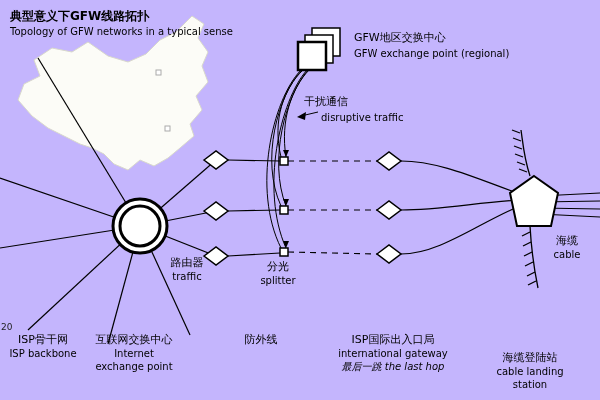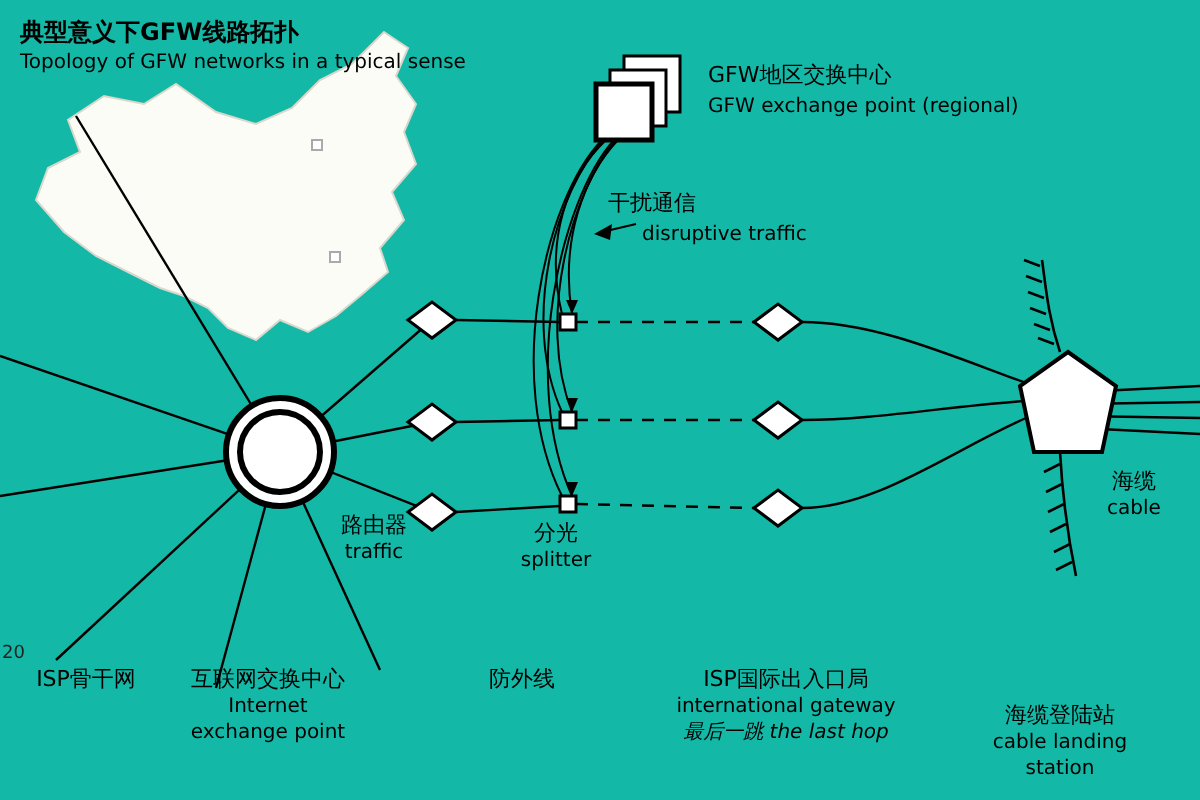--- a/index.html
+++ b/index.html
@@ -1,17 +1,17 @@
 <!DOCTYPE html>
 <html><head>
 <meta charset="utf-8">
 <style>
   html,body{margin:0;padding:0;}
   body{font-family:"DejaVu Sans",sans-serif;background:#fff;}
-  #stage{position:relative;width:600px;height:400px;background:#14b8a6;overflow:hidden;}
+  #stage{position:relative;width:600px;height:400px;background:#c4b5fd;overflow:hidden;}
   #diagram-svg{position:absolute;left:0;top:0;}
   .lbl{position:absolute;color:#000;}
   .zh{font-size:11px;line-height:14px;}
   .en{font-size:10px;line-height:13px;}
   .center{text-align:center;}
   .title-zh{font-size:12px;font-weight:bold;line-height:16px;}
   .title-en{font-size:10px;line-height:13px;}
   .italic{font-style:italic;}
   .pagenum{font-size:9px;color:#222;margin-top:29px;}
 </style>
@@ -157,20 +157,21 @@
     <div class="en">splitter</div>
   </div>
 
   <div class="lbl center" style="left:538px;top:234px;width:58px;">
     <div class="zh">海缆</div>
     <div class="en">cable</div>
   </div>
 
   <div class="lbl center" style="left:2px;top:333px;width:82px;">
     <div class="zh">ISP骨干网</div>
+    <div class="en">ISP backbone</div>
   </div>
 
   <div class="lbl center" style="left:86px;top:333px;width:96px;">
     <div class="zh">互联网交换中心</div>
     <div class="en">Internet</div>
     <div class="en">exchange point</div>
   </div>
 
   <div class="lbl center zh" style="left:230px;top:333px;width:62px;">防外线</div>
 

